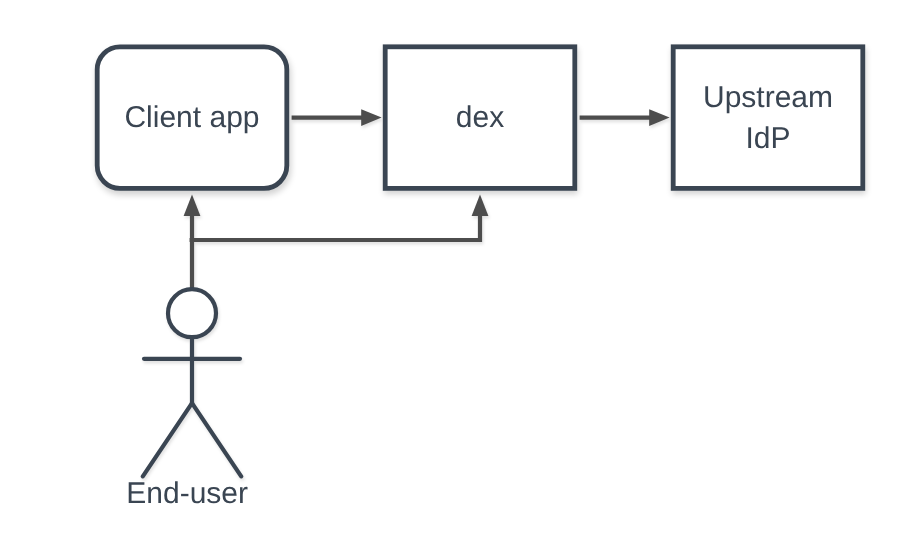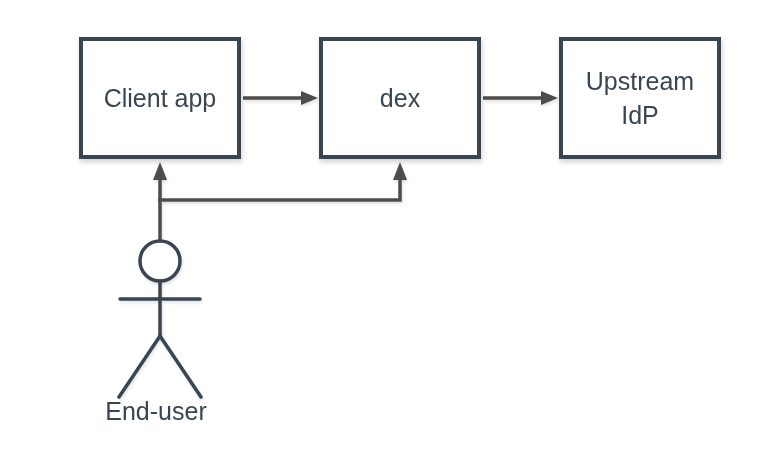--- a/index.html
+++ b/index.html
@@ -28,21 +28,21 @@
     color: var(--text);
     display: flex;
     align-items: center;
     justify-content: center;
     text-align: center;
     font-size: 25px;
     line-height: 34px;
     white-space: pre-line;
     box-shadow: 1px 3px 5px rgba(0, 0, 0, 0.18);
   }
-  .node-client-app  { left: 79px;  top: 37px; }
+  .node-client-app  { left: 79px;  top: 37px; border-radius: 21px; }
   .node-dex         { left: 319px; top: 37px; }
   .node-upstream    { left: 559px; top: 37px; }
   .connector-layer {
     position: absolute;
     left: 0; top: 0;
     width: 760px;
     height: 460px;
     filter: drop-shadow(1px 2px 1.5px rgba(0, 0, 0, 0.12));
   }
   .edge-line {

